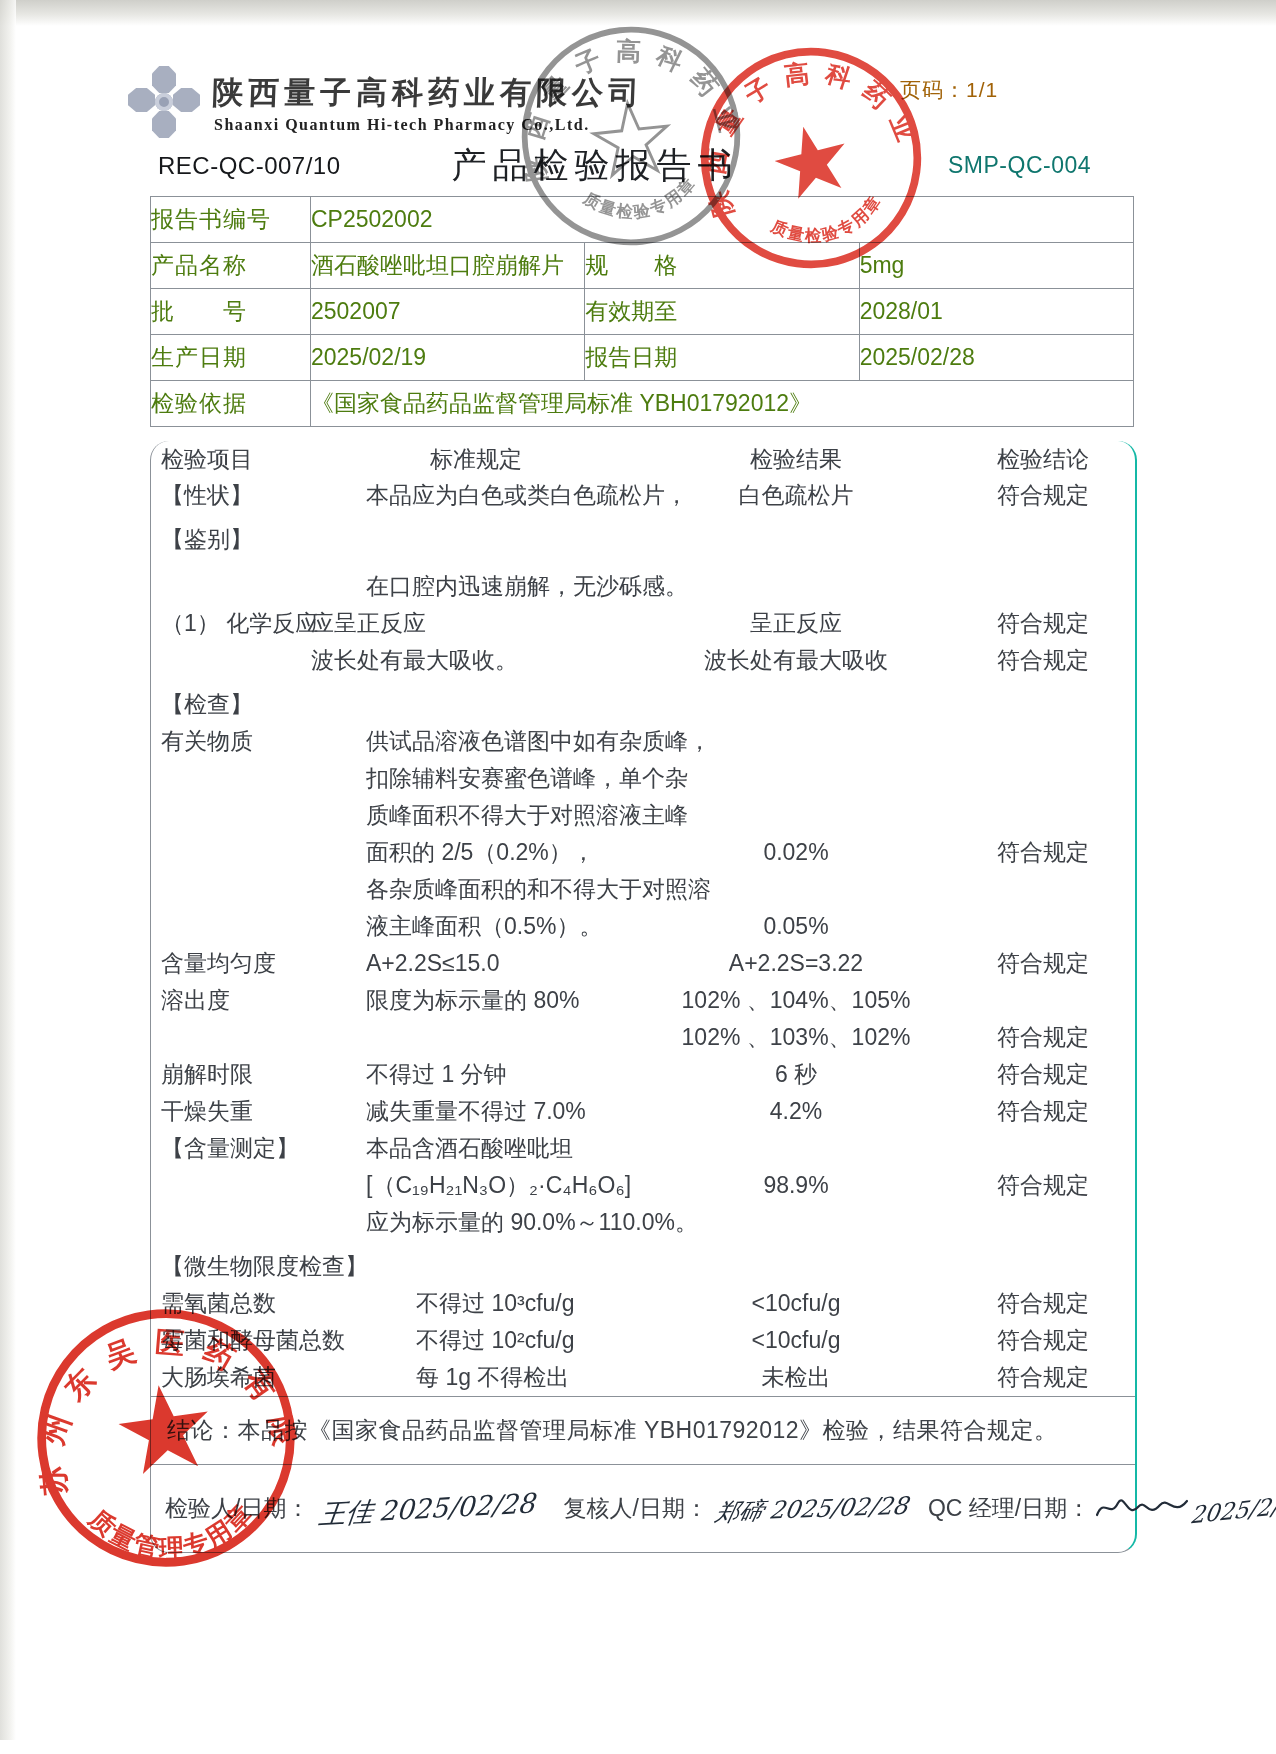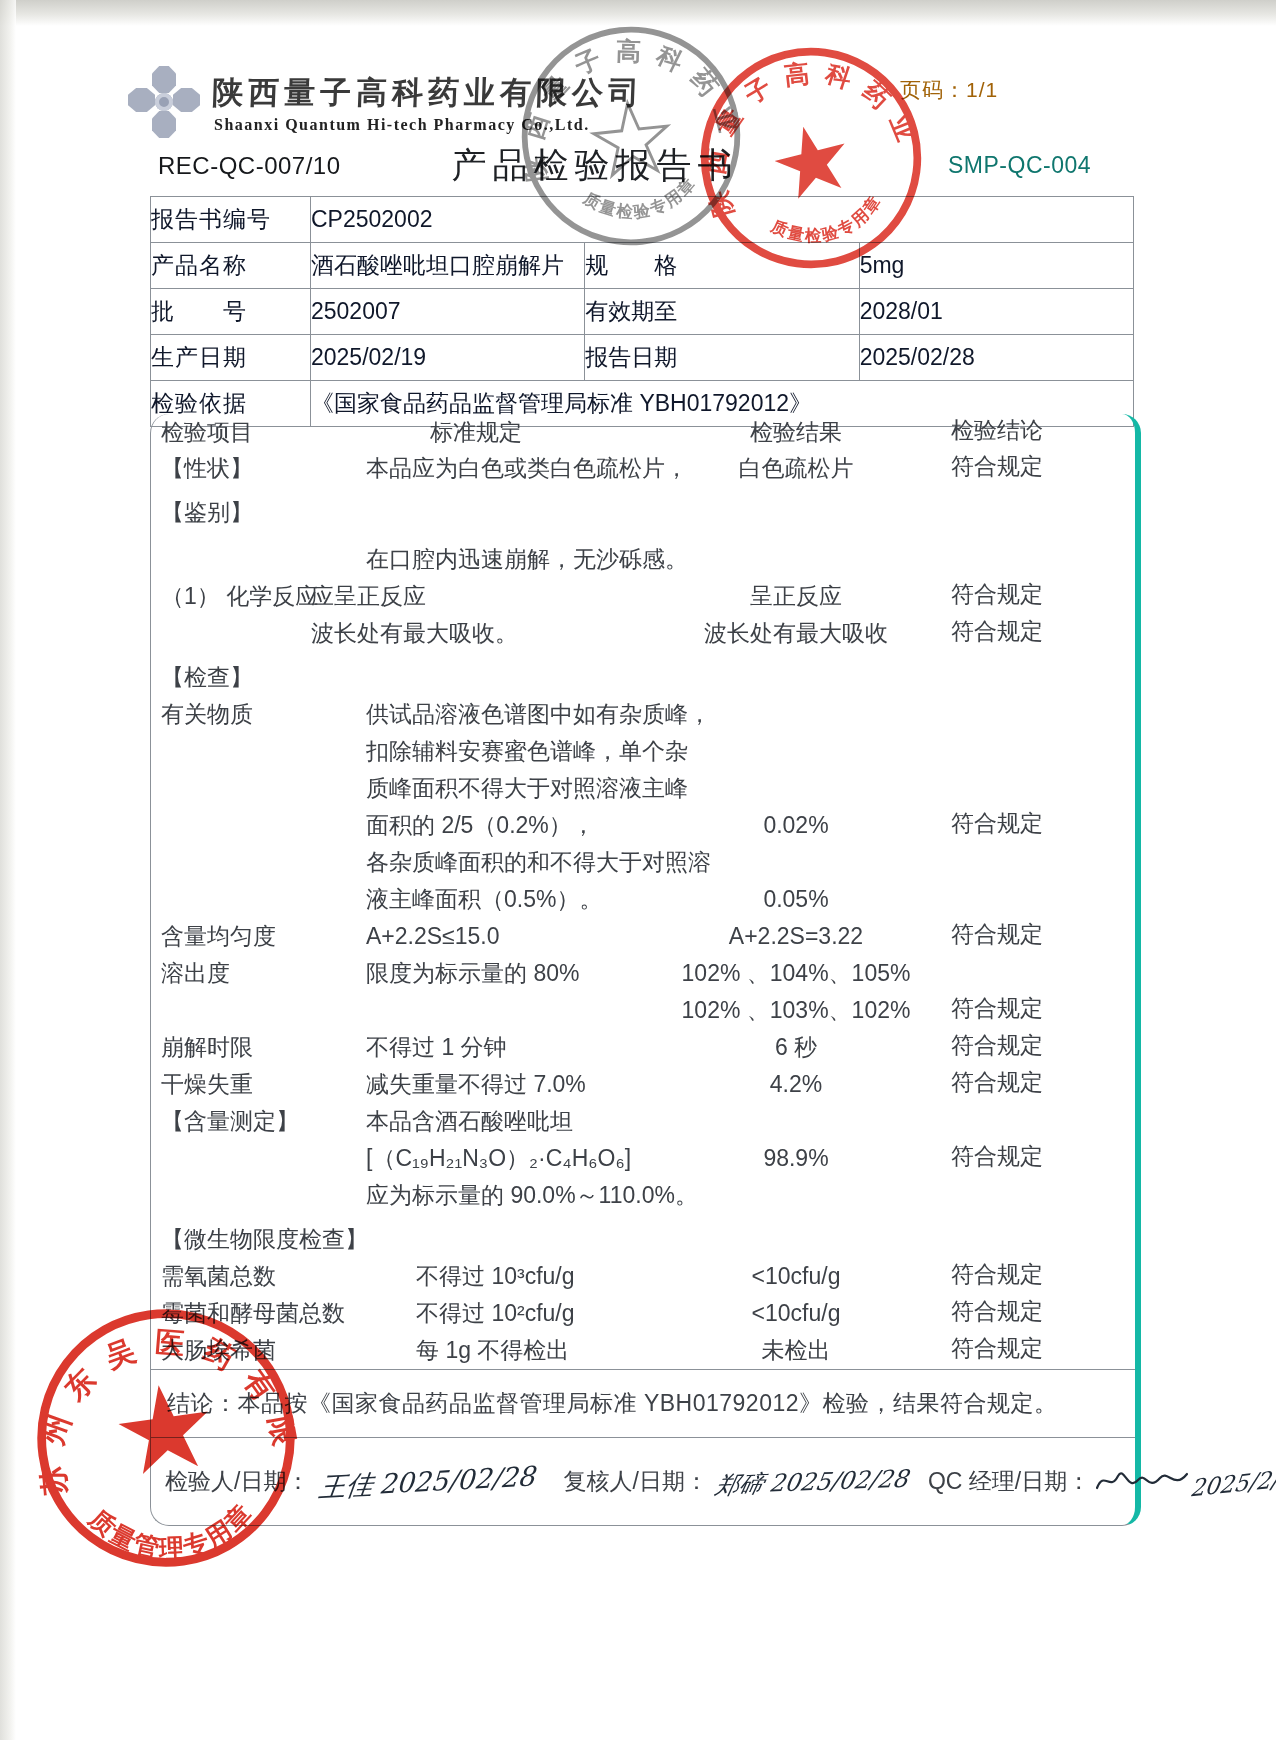--- a/index.html
+++ b/index.html
@@ -25,40 +25,40 @@
     font-size:31px;font-weight:700;letter-spacing:5px;color:#3a3a3a;transform:skewX(-2deg);}
   .company-en{position:absolute;left:214px;top:116px;font-family:"Liberation Serif",serif;
     font-size:16px;font-weight:700;letter-spacing:1.5px;color:#222;}
   .page-no{position:absolute;left:900px;top:76px;font-size:21px;color:#a16207;letter-spacing:1px;}
   .code-left{position:absolute;left:158px;top:152px;font-size:24px;color:#16181b;letter-spacing:.5px;}
   .code-right{position:absolute;left:948px;top:152px;font-size:23px;color:#0f766e;letter-spacing:.5px;}
   .doc-title{position:absolute;left:430px;top:142px;width:330px;text-align:center;
     font-size:35px;color:#1e2125;letter-spacing:6px;}
   
   table.info{position:absolute;left:150px;top:196px;width:984px;border-collapse:collapse;
-    table-layout:fixed;font-size:23px;color:#0f172a;}
+    table-layout:fixed;font-size:23px;color:#4d7c0f;}
   table.info td{border:1px solid #8b9198;height:45px;padding:0;}
   td.l1{width:159px;padding-left:22px;letter-spacing:1px;}
   td.v1{width:343px;padding-left:26px;}
   td.l2{width:136px;padding-left:14px;}
   td.v2{width:346px;padding-left:20px;}
   td.span3{padding-left:26px;}
   td.basis-v{padding-left:40px;}
   
-  .results{position:absolute;left:150px;top:414px;width:984px;
-    border-left:1px solid #8b9198;border-right:6px solid #14b8a6;border-bottom:1px solid #8b9198;
+  .results{position:absolute;left:150px;top:441px;width:984px;
+    border-left:1px solid #8b9198;border-right:2px solid #14b8a6;border-bottom:1px solid #8b9198;
     font-size:23px;color:#3d4147;border-radius:19px;}
   .rrow{display:flex;height:37px;line-height:37px;}
   .rrow.hdr{height:36px;line-height:36px;}
   .rrow.sec{height:44px;line-height:50px;}
   .rrow.tall{height:47px;line-height:57px;}
   .c1{width:160px;padding-left:10px;box-sizing:border-box;white-space:nowrap;}
   .c2{width:330px;padding-left:55px;box-sizing:border-box;white-space:nowrap;}
   .c3{width:310px;text-align:center;box-sizing:border-box;white-space:nowrap;}
-  .c4{width:184px;text-align:left;box-sizing:border-box;white-space:nowrap;font-family:Liberation Mono, monospace;}
+  .c4{width:184px;text-align:center;box-sizing:border-box;white-space:nowrap;}
   .rrow.c2c .c2{padding-left:0;text-align:left;}
   .rrow.ind .c2{padding-left:105px;}
   .rrow.hdr .c2{padding-left:0;text-align:center;}
   .conclusion-band{border-top:1px solid #8b9198;height:67px;line-height:67px;padding-left:16px;
     letter-spacing:.5px;}
   .sig-band{border-top:1px solid #8b9198;height:87px;display:flex;align-items:center;padding-left:14px;}
   .sig-label{font-size:23px;white-space:nowrap;}
   .hand{font-family:"DejaVu Serif",serif;font-style:italic;color:#222c38;white-space:nowrap;}
   .hand.h1{font-size:27px;transform:rotate(-3deg) skewX(-10deg);margin:0 26px 0 10px;}
   .hand.h2{font-size:24px;transform:rotate(-2deg) skewX(-14deg);margin:0 18px 0 8px;}

